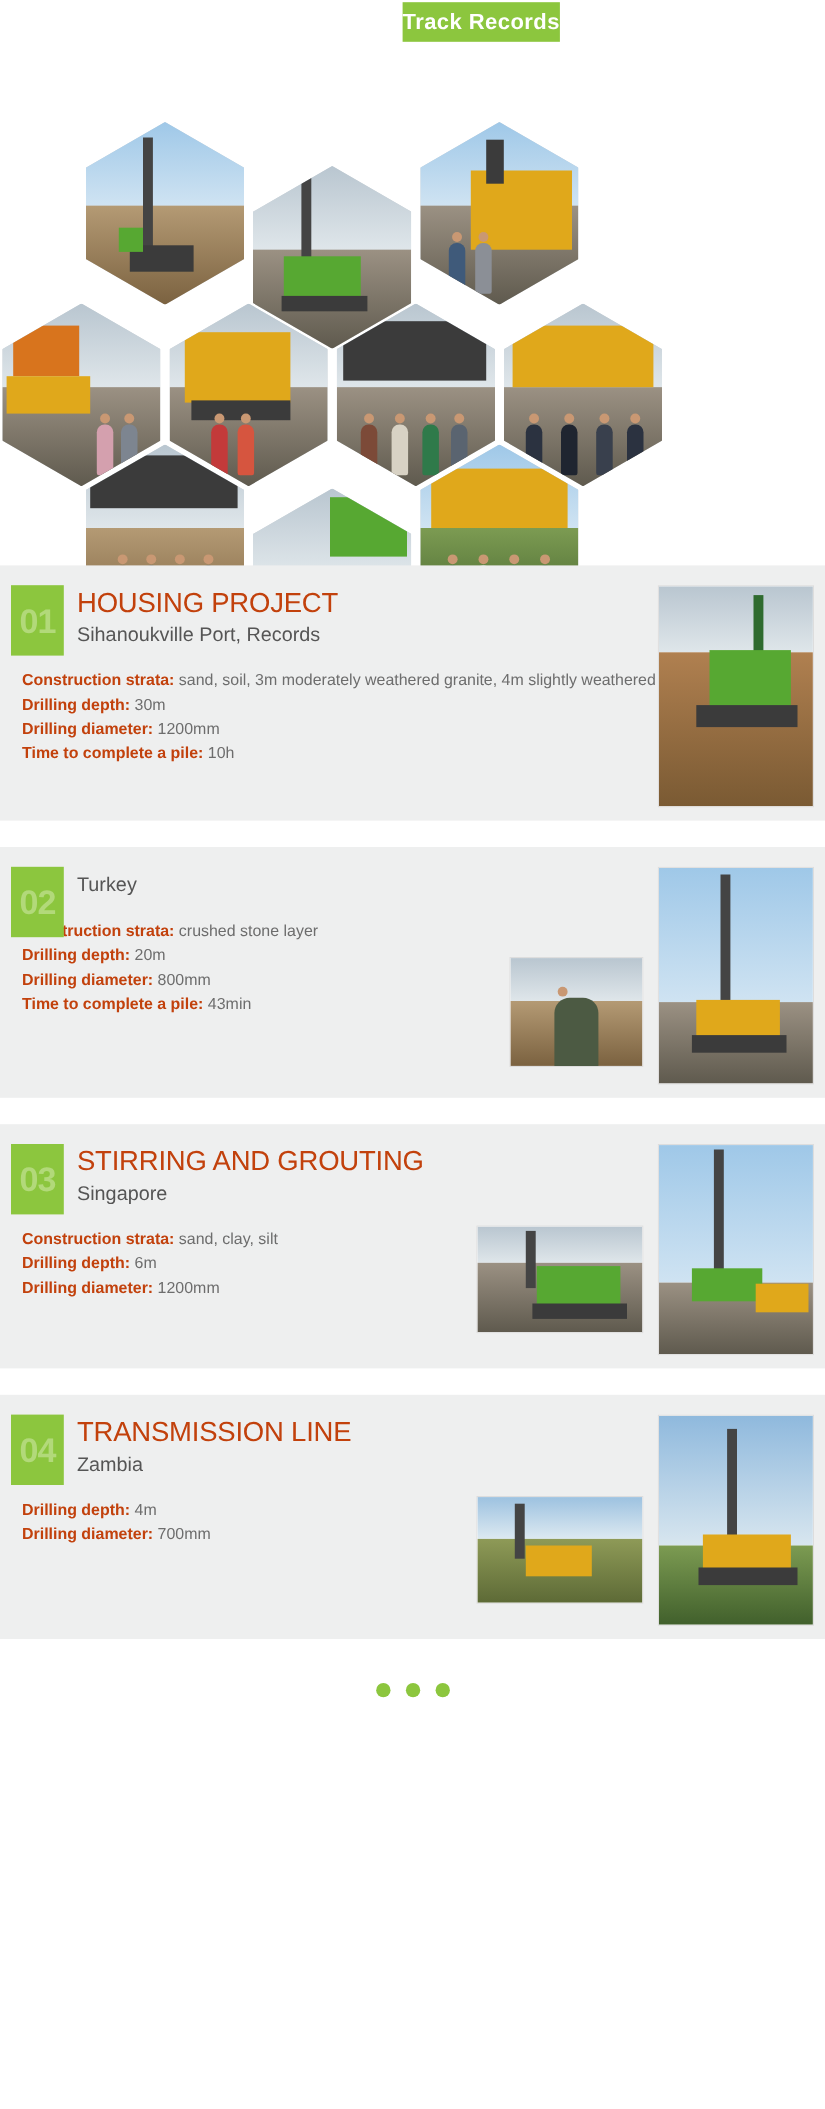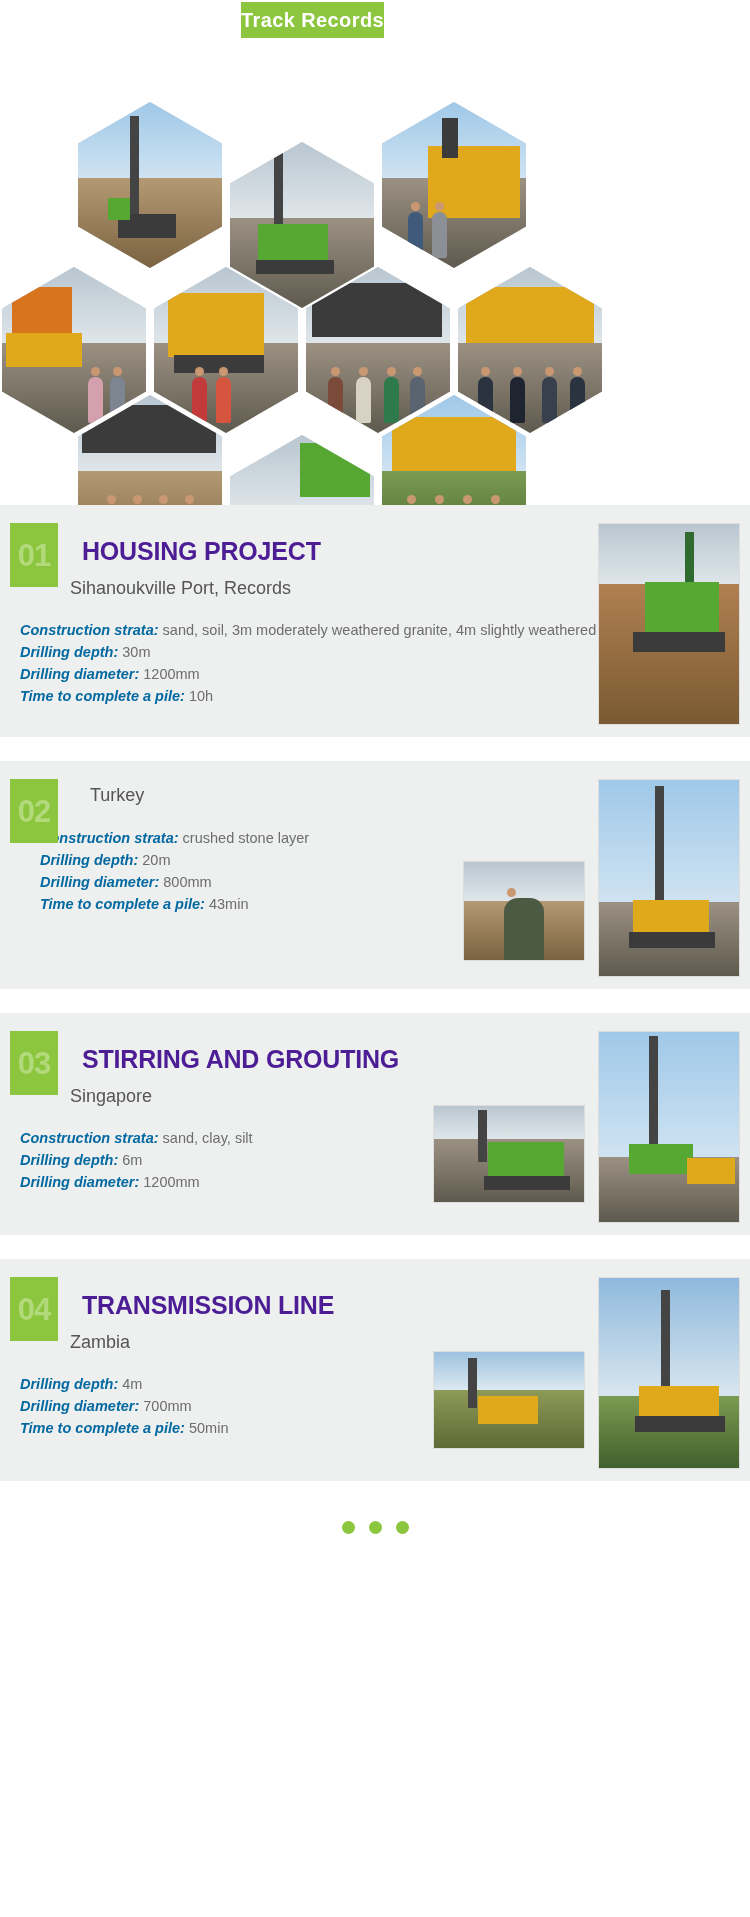--- a/index.html
+++ b/index.html
@@ -23,22 +23,22 @@
   
   .title-wrap {
     width: 750px;
     padding-top: 2px;
     display: flex;
     justify-content: center;
   }
   .title-block {
     width: 268px;
     display: flex;
-    flex-direction: row;
-    align-items: center;
+    flex-direction: column;
+    align-items: flex-end;
   }
   .title-bar {
     background: #8cc63e;
     height: 36px;
     display: flex;
     align-items: center;
     justify-content: center;
   }
   .title-text {
     color: #ffffff;
@@ -150,43 +150,42 @@
     font-weight: bold;
     line-height: 1;
     letter-spacing: -1px;
   }
   .card-head {
     margin-left: 70px;
     padding-top: 2px;
   }
   .card-title {
     font-size: 25px;
-    font-weight: bold;
-    color: #4c1d95;
+    font-weight: normal;
+    color: #c2410c;
     line-height: 1.15;
     letter-spacing: -0.2px;
-    margin: 12px;
+    margin: 0;
   }
   .card-subtitle {
     font-size: 18px;
     color: #555555;
     margin-top: 4px;
     line-height: 1.2;
   }
   .specs {
     margin-left: 20px;
     margin-top: 20px;
     font-size: 14.5px;
     line-height: 1.52;
     color: #6d6d6d;
   }
   .spec-line b {
-    color: #0369a1;
+    color: #c2410c;
     font-weight: bold;
-    font-style: italic;
   }
 
   
   .thumb {
     position: absolute;
     background: #ffffff;
     border: 1px solid #dddddd;
     overflow: hidden;
   }
   .thumb .ph { width: 100%; height: 100%; position: relative; }
@@ -380,21 +379,21 @@
           <div class="ground" style="height:70%; background:linear-gradient(#b08050,#7a5a33);"></div>
           <div class="mast" style="left:86px; top:8px; height:96px; background:#2f6b2f;"></div>
           <div class="rig" style="left:46px; top:58px; width:74px; height:52px;"></div>
           <div class="rig dark" style="left:34px; top:108px; width:92px; height:20px;"></div>
         </div>
       </div>
     </div>
   </div>
 
   <div class="card">
-    <div class="card-inner" style="min-height:228px;padding-left:20px;">
+    <div class="card-inner" style="min-height:228px;">
       <div class="badge">
         <span class="badge-num">02</span>
       </div>
       <div class="card-head">
         <div class="card-subtitle">Turkey</div>
       </div>
       <div class="specs">
         <div class="spec-line">
           <b>Construction strata:</b>
           <span>crushed stone layer</span>
@@ -486,24 +485,20 @@
       </div>
       <div class="specs" style="max-width:330px;">
         <div class="spec-line">
           <b>Drilling depth:</b>
           <span>4m</span>
         </div>
         <div class="spec-line">
           <b>Drilling diameter:</b>
           <span>700mm</span>
         </div>
-        <div class="spec-line">
-          <b>Time to complete a pile:</b>
-          <span>50min</span>
-        </div>
       </div>
       <div class="thumb c4-main">
         <div class="ph">
           <div class="sky" style="height:62%; background:linear-gradient(#8fb9dd,#d8e6ef);"></div>
           <div class="ground grass" style="height:38%;"></div>
           <div class="mast" style="left:62px; top:12px; height:104px;"></div>
           <div class="rig yellow" style="left:40px; top:108px; width:80px; height:34px;"></div>
           <div class="rig dark" style="left:36px; top:138px; width:90px; height:16px;"></div>
         </div>
       </div>

